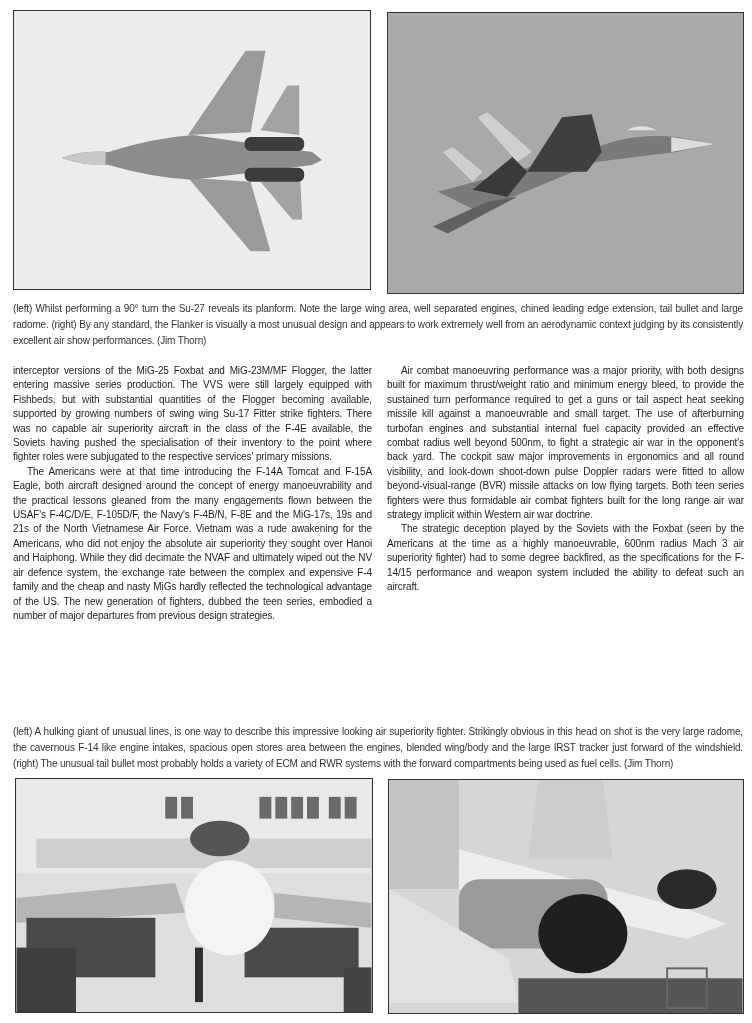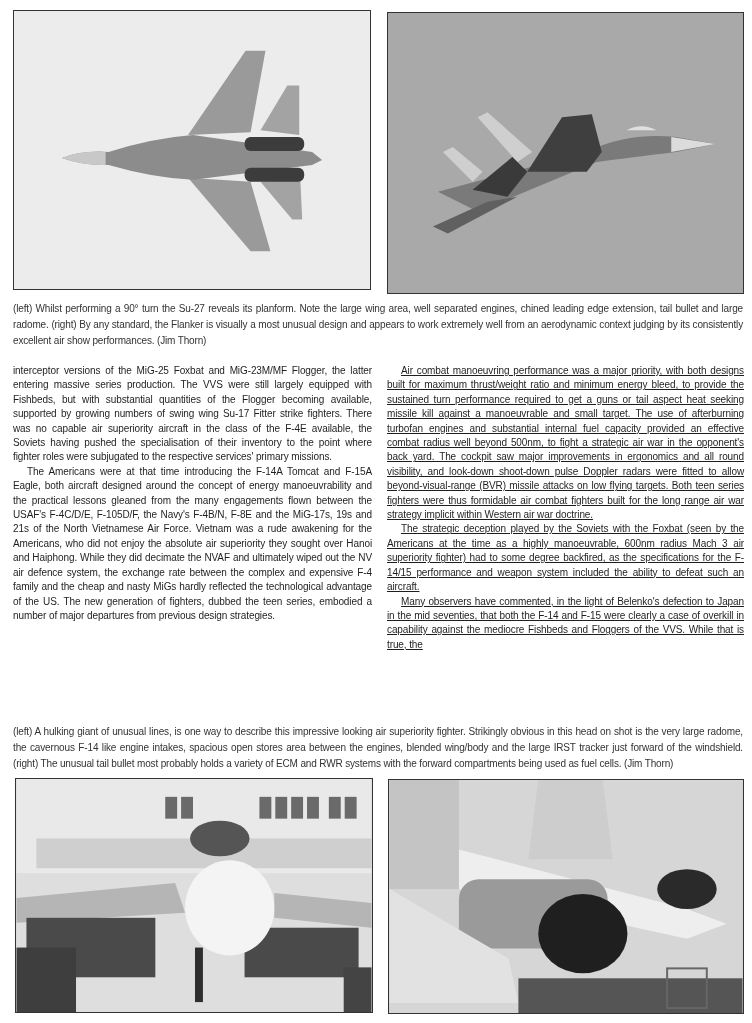--- a/index.html
+++ b/index.html
@@ -8,21 +8,21 @@
   .photo svg { display: block; width: 100%; height: 100%; }
   #p1 { left: 13px; top: 10px; width: 358px; height: 280px; background: #ececec; }
   #p2 { left: 387px; top: 12px; width: 357px; height: 282px; background: #a9a9a9; }
   #p3 { left: 15px; top: 778px; width: 358px; height: 235px; background: #d8d8d8; }
   #p4 { left: 388px; top: 779px; width: 356px; height: 235px; background: #cfcfcf; }
   .caption { position: absolute; font-size: 10px; line-height: 16px; color: #333; text-align: justify; letter-spacing: -0.15px; }
   #cap1 { left: 13px; top: 301px; width: 730px; }
   #cap2 { left: 13px; top: 724px; width: 730px; }
   .col { position: absolute; top: 364px; font-size: 10px; line-height: 14.4px; color: #1e1e1e; text-align: justify; letter-spacing: -0.1px; }
   #colL { left: 13px; width: 359px; }
-  #colR { left: 387px; width: 357px; text-decoration: underline; }
+  #colR { left: 387px; width: 357px; }
   .col p { margin: 0; text-indent: 14px; }
   .col p.noindent { text-indent: 0; }
 </style>
 </head>
 <body>
 
 <div class="photo" id="p1">
   <svg viewBox="0 0 358 280">
     <rect width="358" height="280" fill="#ececec"></rect>
 
@@ -65,21 +65,20 @@
 <div class="caption" id="cap1">(left) Whilst performing a 90° turn the Su-27 reveals its planform. Note the large wing area, well separated engines, chined leading edge extension, tail bullet and large radome. (right) By any standard, the Flanker is visually a most unusual design and appears to work extremely well from an aerodynamic context judging by its consistently excellent air show performances. (Jim Thorn)</div>
 
 <div class="col" id="colL">
   <p class="noindent">interceptor versions of the MiG-25 Foxbat and MiG-23M/MF Flogger, the latter entering massive series production. The VVS were still largely equipped with Fishbeds, but with substantial quantities of the Flogger becoming available, supported by growing numbers of swing wing Su-17 Fitter strike fighters. There was no capable air superiority aircraft in the class of the F-4E available, the Soviets having pushed the specialisation of their inventory to the point where fighter roles were subjugated to the respective services' primary missions.</p>
   <p>The Americans were at that time introducing the F-14A Tomcat and F-15A Eagle, both aircraft designed around the concept of energy manoeuvrability and the practical lessons gleaned from the many engagements flown between the USAF's F-4C/D/E, F-105D/F, the Navy's F-4B/N, F-8E and the MiG-17s, 19s and 21s of the North Vietnamese Air Force. Vietnam was a rude awakening for the Americans, who did not enjoy the absolute air superiority they sought over Hanoi and Haiphong. While they did decimate the NVAF and ultimately wiped out the NV air defence system, the exchange rate between the complex and expensive F-4 family and the cheap and nasty MiGs hardly reflected the technological advantage of the US. The new generation of fighters, dubbed the teen series, embodied a number of major departures from previous design strategies.</p>
 </div>
 
 <div class="col" id="colR">
   <p>Air combat manoeuvring performance was a major priority, with both designs built for maximum thrust/weight ratio and minimum energy bleed, to provide the sustained turn performance required to get a guns or tail aspect heat seeking missile kill against a manoeuvrable and small target. The use of afterburning turbofan engines and substantial internal fuel capacity provided an effective combat radius well beyond 500nm, to fight a strategic air war in the opponent's back yard. The cockpit saw major improvements in ergonomics and all round visibility, and look-down shoot-down pulse Doppler radars were fitted to allow beyond-visual-range (BVR) missile attacks on low flying targets. Both teen series fighters were thus formidable air combat fighters built for the long range air war strategy implicit within Western air war doctrine.</p>
   <p>The strategic deception played by the Soviets with the Foxbat (seen by the Americans at the time as a highly manoeuvrable, 600nm radius Mach 3 air superiority fighter) had to some degree backfired, as the specifications for the F-14/15 performance and weapon system included the ability to defeat such an aircraft.</p>
-  <p>Many observers have commented, in the light of Belenko's defection to Japan in the mid seventies, that both the F-14 and F-15 were clearly a case of overkill in capability against the mediocre Fishbeds and Floggers of the VVS. While that is true, the</p>
 </div>
 
 <div class="caption" id="cap2">(left) A hulking giant of unusual lines, is one way to describe this impressive looking air superiority fighter. Strikingly obvious in this head on shot is the very large radome, the cavernous F-14 like engine intakes, spacious open stores area between the engines, blended wing/body and the large IRST tracker just forward of the windshield. (right) The unusual tail bullet most probably holds a variety of ECM and RWR systems with the forward compartments being used as fuel cells. (Jim Thorn)</div>
 
 <div class="photo" id="p3">
   <svg viewBox="0 0 358 235">
     <rect width="358" height="235" fill="#dedede"></rect>
 
     <rect x="0" y="0" width="358" height="95" fill="#e9e9e9"></rect>
     <g fill="#6a6a6a">

